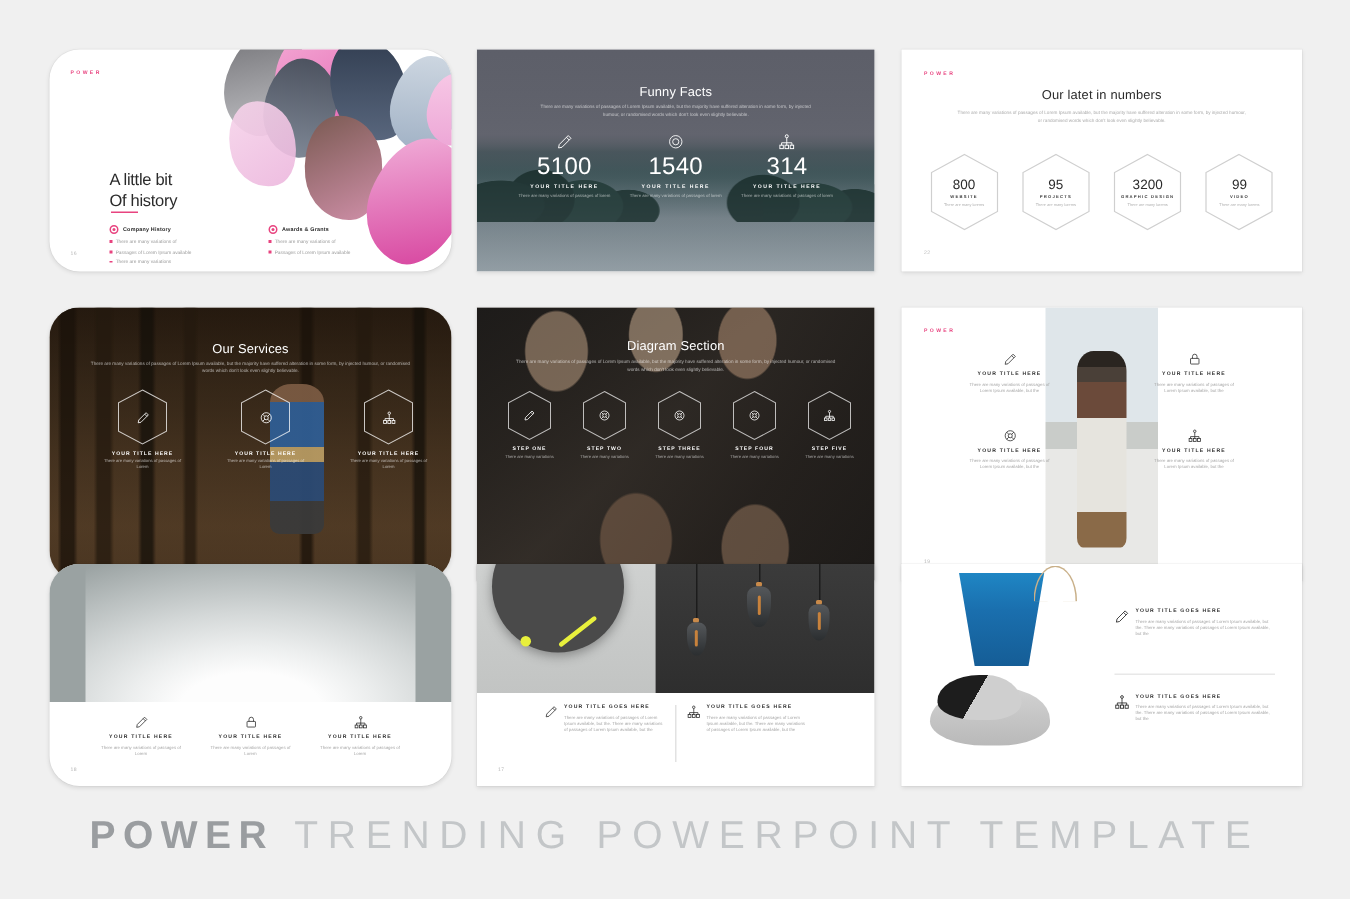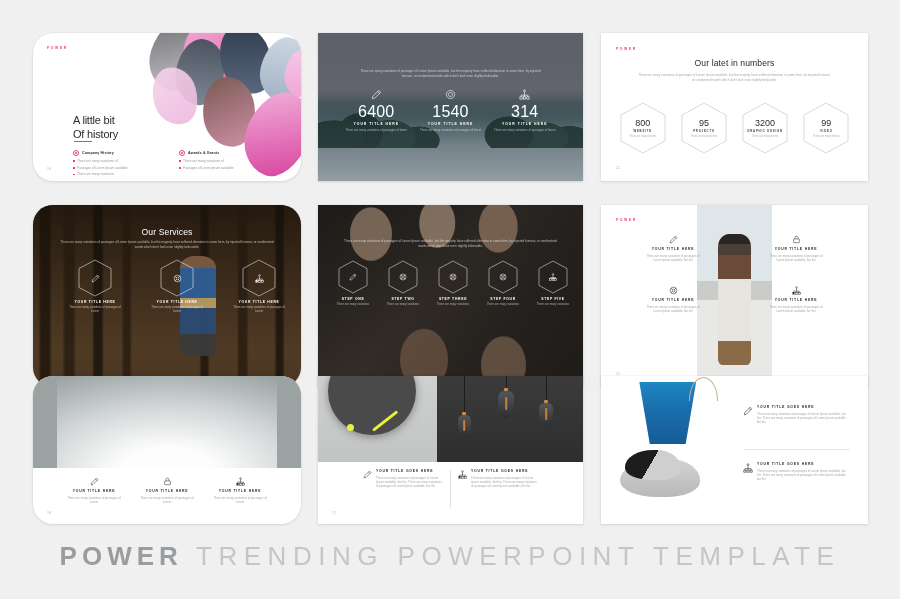--- a/index.html
+++ b/index.html
@@ -301,28 +301,29 @@
           </div>
       </div>
     </div>
     <div class="pagenum" style="left:14px;bottom:10px;">16</div>
   </div>
 
   <div class="slide s-r1 s-c2">
     <div class="photo s2-bg">
         <div class="s2-trees"></div>
       </div>
+    <div class="ctr-title" style="top:23px;">Funny Facts</div>
     <div class="ctr-sub" style="top:36px;">There are many variations of passages of Lorem Ipsum available, but the majority have suffered alteration in some form, by injected humour, or randomised words which don't look even slightly believable.</div>
     <div class="stats" style="top:56px;">
       <div class="stat">
         <svg class="icn" width="11" height="11" viewBox="0 0 24 24" fill="none" stroke="#fff" stroke-width="1.4">
             <path d="M17 3l4 4L8 20l-5 1 1-5z"></path>
             <path d="M14.5 5.5l4 4"></path>
           </svg>
-        <div class="num">6400</div>
+        <div class="num">5100</div>
         <div class="cap">YOUR TITLE HERE</div>
         <div class="txt">There are many variations of passages of lorem</div>
       </div>
       <div class="stat">
         <svg class="icn" width="11" height="11" viewBox="0 0 24 24" fill="none" stroke="#fff" stroke-width="1.3">
             <circle cx="12" cy="12" r="9"></circle>
             <circle cx="12" cy="12" r="4.5"></circle>
           </svg>
         <div class="num">1540</div>
         <div class="cap">YOUR TITLE HERE</div>
@@ -435,20 +436,21 @@
         <div class="t">YOUR TITLE HERE</div>
         <div class="p" style="color:rgba(255,255,255,.6);">There are many variations of passages of Lorem</div>
       </div>
     </div>
   </div>
 
   <div class="slide s-r2 s-c2">
     <div class="photo s5-bg">
         <div class="s5-blobs"></div>
       </div>
+    <div class="ctr-title" style="top:20px;">Diagram Section</div>
     <div class="ctr-sub" style="top:34px;left:9%;right:9%;">There are many variations of passages of Lorem Ipsum available, but the majority have suffered alteration in some form, by injected humour, or randomised words which don't look even slightly believable.</div>
     <div class="hexrow-sm" style="left:12px;top:55px;gap:4px;">
       <div class="hexi" style="width:46px;color:#fff;">
         <div class="hexwrap" style="width:30px;height:34px;">
           <svg viewBox="0 0 30 34">
               <polygon points="15,1 29,8.5 29,25.5 15,33 1,25.5 1,8.5" fill="none" stroke="rgba(255,255,255,.7)" stroke-width="0.7"></polygon>
             </svg>
           <svg width="8" height="8" viewBox="0 0 24 24" fill="none" stroke="#fff" stroke-width="1.6" style="position:relative;">
               <path d="M17 3l4 4L8 20l-5 1 1-5z"></path>
               <path d="M14.5 5.5l4 4"></path>

